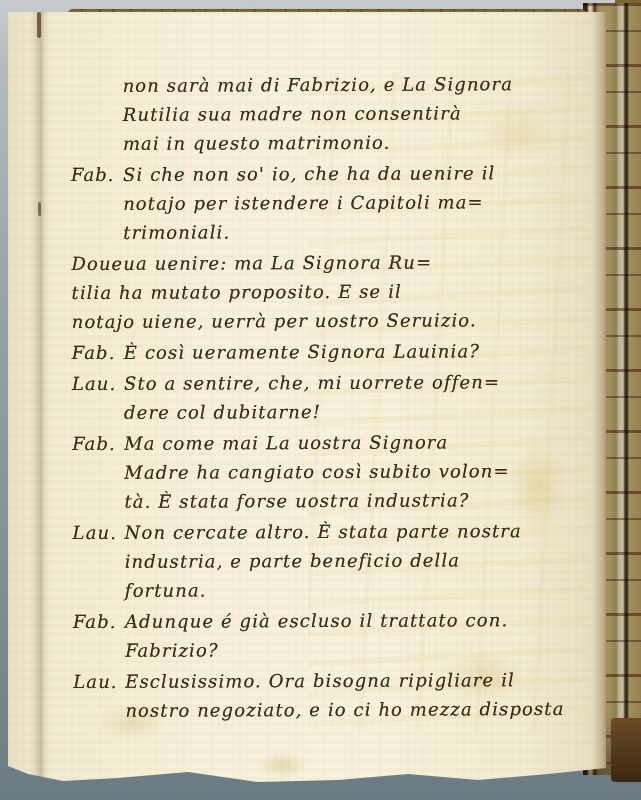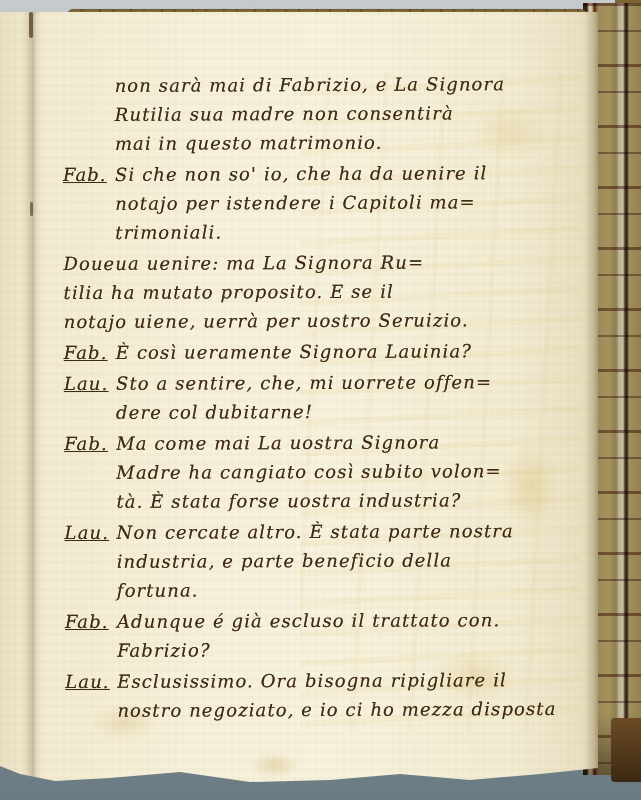--- a/index.html
+++ b/index.html
@@ -35,21 +35,21 @@
   .binding-edge:after{content:"";position:absolute;inset:0;
     background:
       repeating-linear-gradient(180deg,rgba(96,30,22,.5) 0 3px,transparent 3px 27px,rgba(60,20,14,.4) 27px 29px,transparent 29px 61px),
       linear-gradient(180deg,rgba(255,255,255,.18) 0 2%,transparent 6%,transparent 92%,rgba(30,18,8,.45) 100%);
     mix-blend-mode:multiply;}
   .binding-corner-top{position:absolute;right:0;top:0;width:26px;height:14px;background:#7c6434;border-radius:0 0 0 6px;}
   .binding-corner-bottom{position:absolute;right:0;bottom:18px;width:30px;height:64px;
     background:linear-gradient(180deg,#6b4a26,#3c2812);border-radius:4px 0 0 4px;}
   
   .page{
-    position:absolute;left:0;top:12px;width:598px;height:772px;
+    position:absolute;left:8px;top:12px;width:598px;height:772px;
     background:linear-gradient(90deg,#e8dfc2 0%,#f2ebd1 5%,#f6f0da 30%,#f7f2dd 55%,#f2ecd3 85%,#e9e0c3 97%,#ddd2b2 100%);
     clip-path:polygon(0 0,598px 0,598px 756px,540px 762px,470px 768px,400px 762px,330px 768px,250px 770px,180px 760px,110px 766px,55px 769px,20px 762px,0 754px);
     filter:drop-shadow(0 3px 2px rgba(20,25,30,.45));
   }
   
   .page:before{content:"";position:absolute;inset:0;
     background:
       repeating-linear-gradient(180deg,rgba(190,170,120,.05) 0 3px,transparent 3px 9px),
       repeating-linear-gradient(90deg,rgba(190,170,120,.04) 0 2px,transparent 2px 7px);
   }
@@ -75,21 +75,21 @@
   .stain.s5{left:250px;top:740px;width:50px;height:26px;background:radial-gradient(ellipse,rgba(180,140,55,.25),transparent 70%);}
   
   .text-layer{
     position:absolute;left:64px;top:58px;width:505px;
     font-family:"DejaVu Serif", serif;font-style:italic;
     color:#3e2a16;font-size:18px;line-height:29px;letter-spacing:1.1px;
     transform:rotate(-.25deg);
     text-shadow:0 0 .4px rgba(62,42,22,.6);
   }
   .speech{display:flex;margin-bottom:2px;}
-  .speaker{width:52px;flex:0 0 52px;white-space:nowrap;text-decoration:underline;}
+  .speaker{width:52px;flex:0 0 52px;white-space:nowrap;}
   .lines{flex:1;}
   .line{white-space:nowrap;}
 </style>
 </head>
 <body>
 
 <div class="book">
 
   <div class="binding-corner-top"></div>
   <div class="binding-edge"></div>

